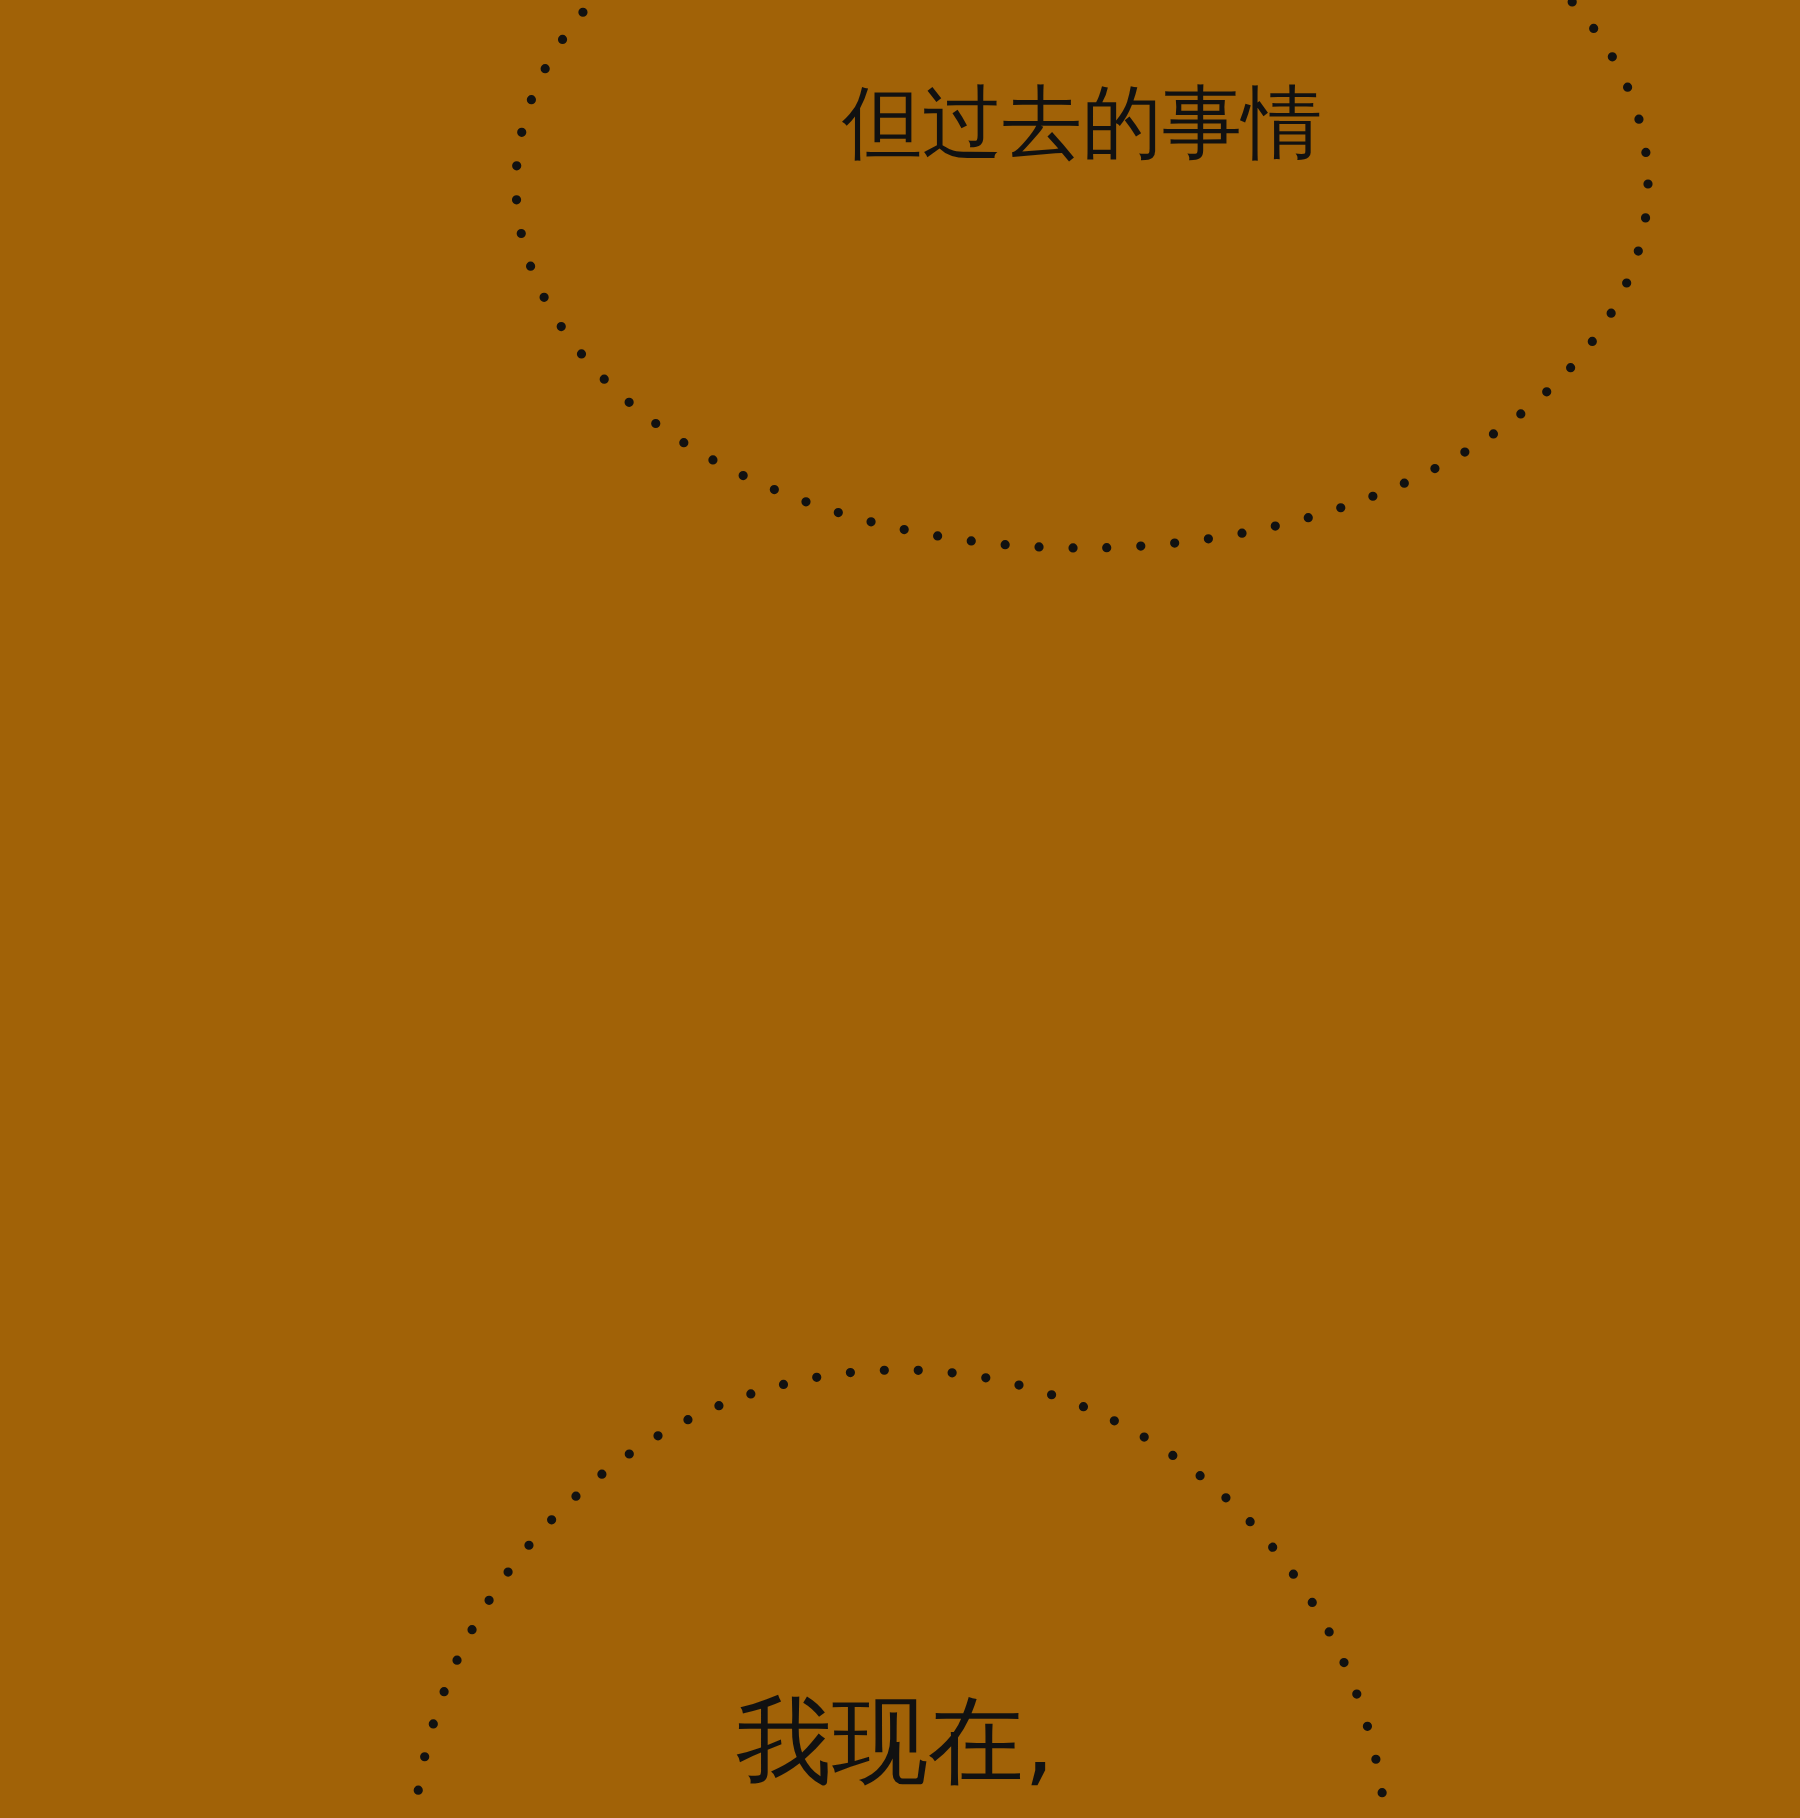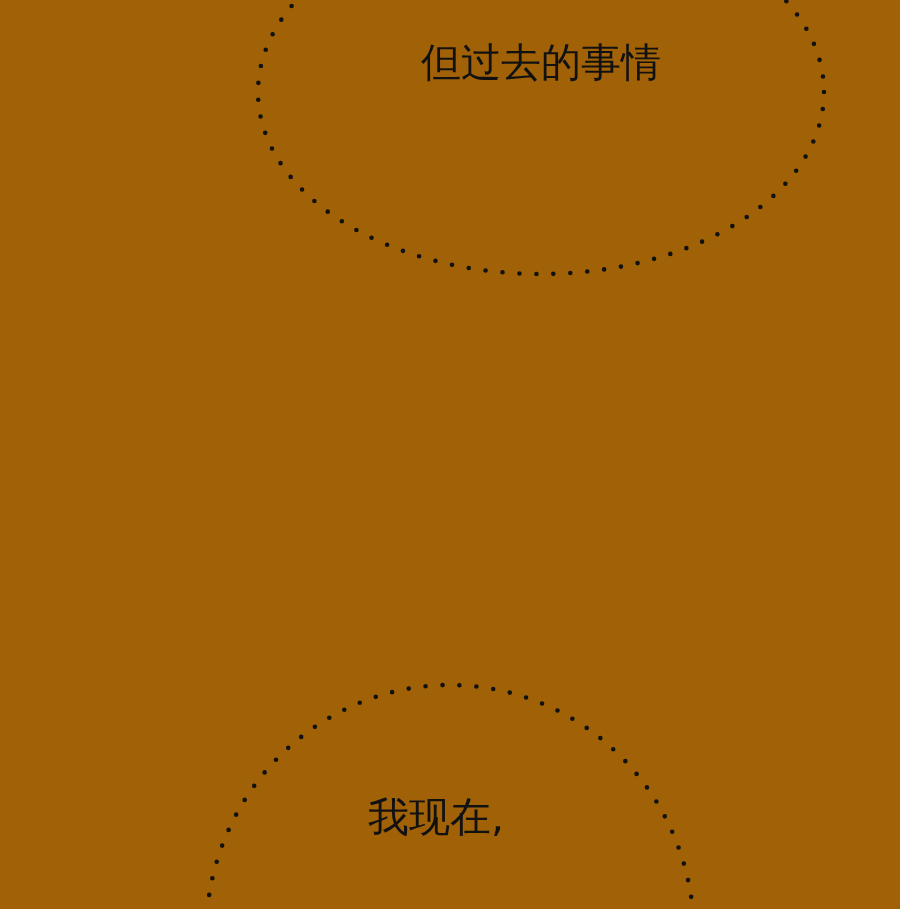--- a/index.html
+++ b/index.html
@@ -1,20 +1,20 @@
 <!DOCTYPE html>
 <html><head>
 <meta charset="utf-8">
 <style>
   html, body { margin: 0; padding: 0; background: #ffffff; }
   .page { position: relative; width: 900px; height: 909px; background: #a16207; overflow: hidden; }
   svg.bubbles { position: absolute; left: 0; top: 0; }
   .caption { position: absolute; color: #111111; font-family: "DejaVu Sans", "Liberation Sans", sans-serif; line-height: 1.22; white-space: nowrap; }
   .cap1 { left: 421px; top: 38px; font-size: 40px; letter-spacing: 0px; }
-  .cap2 { left: 368px; top: 792px; font-size: 41px; }
+  .cap2 { left: 368px; top: 842px; font-size: 48px; }
   .line { display: block; }
 </style>
 </head>
 <body>
 
 <div class="page">
   <svg class="bubbles" width="900" height="909" viewBox="0 0 900 909">
     <ellipse cx="541" cy="92" rx="283" ry="182" fill="none" stroke="#111111" stroke-width="4.6" stroke-linecap="round" stroke-dasharray="0 17"></ellipse>
     <ellipse cx="450" cy="935" rx="244" ry="250" fill="none" stroke="#111111" stroke-width="4.6" stroke-linecap="round" stroke-dasharray="0 17"></ellipse>
   </svg>

